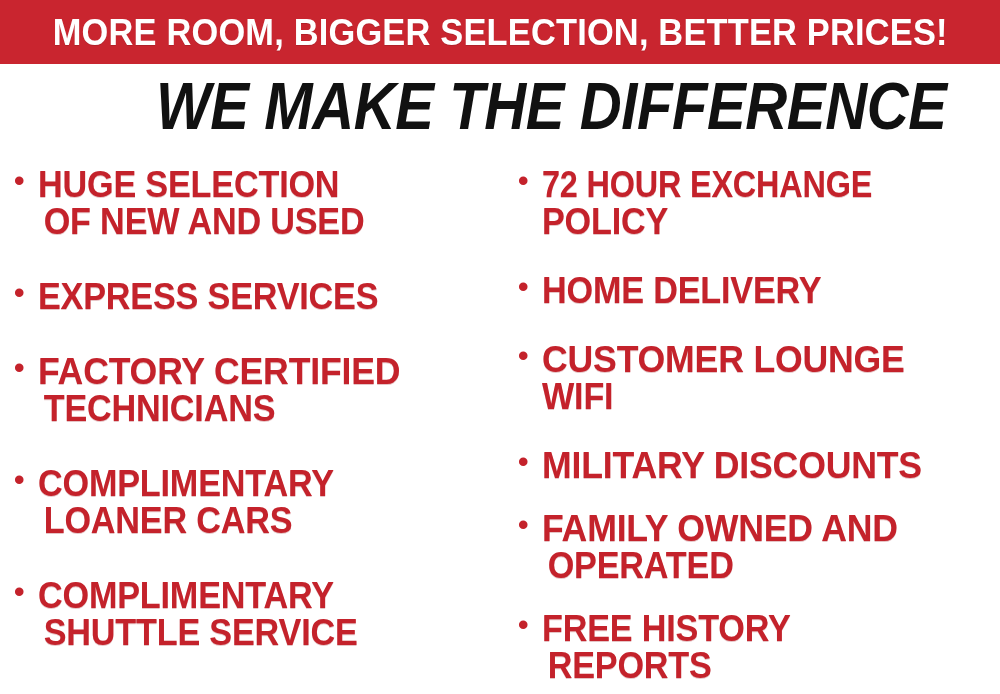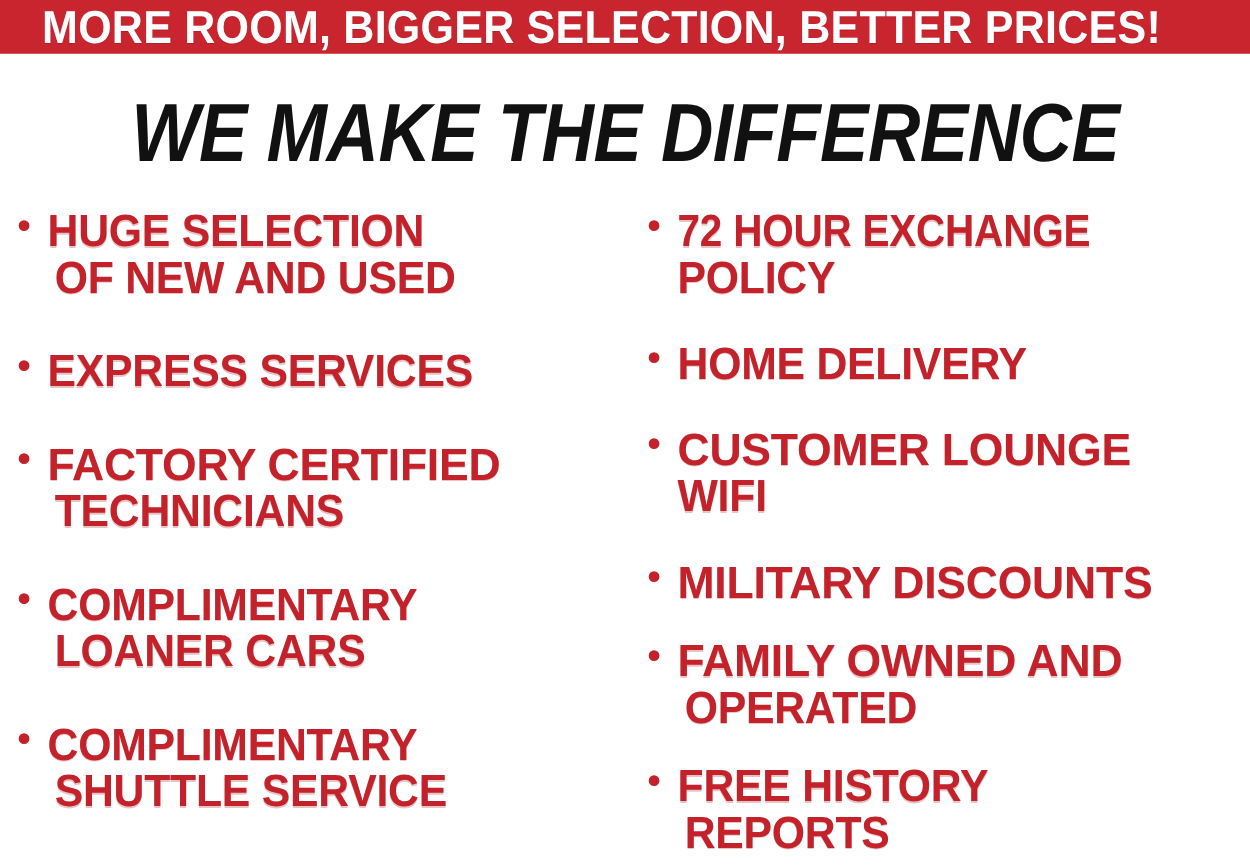--- a/index.html
+++ b/index.html
@@ -19,24 +19,25 @@
     background: #ffffff;
     overflow: hidden;
   }
 
   
   .banner {
     position: absolute;
     left: 0;
     top: 0;
     width: 1000px;
-    height: 43px;
+    height: 64px;
     background: #c9252f;
     display: flex;
     align-items: center;
+    justify-content: center;
     box-sizing: border-box;
   }
   .banner-text {
     color: #ffffff;
     font-family: "Liberation Sans", sans-serif;
     font-weight: bold;
     font-size: 37px;
     line-height: 1;
     letter-spacing: 0.2px;
     white-space: nowrap;
@@ -47,21 +48,21 @@
 
   
   .headline-wrap {
     position: absolute;
     left: 0;
     top: 70px;
     width: 1000px;
     height: 72px;
     display: flex;
     align-items: center;
-    justify-content: center;
+    justify-content: flex-end;
   }
   .headline {
     color: #111111;
     font-family: "Liberation Sans", sans-serif;
     font-weight: bold;
     font-style: italic;
     font-size: 66px;
     line-height: 1;
     letter-spacing: -0.5px;
     white-space: nowrap;

